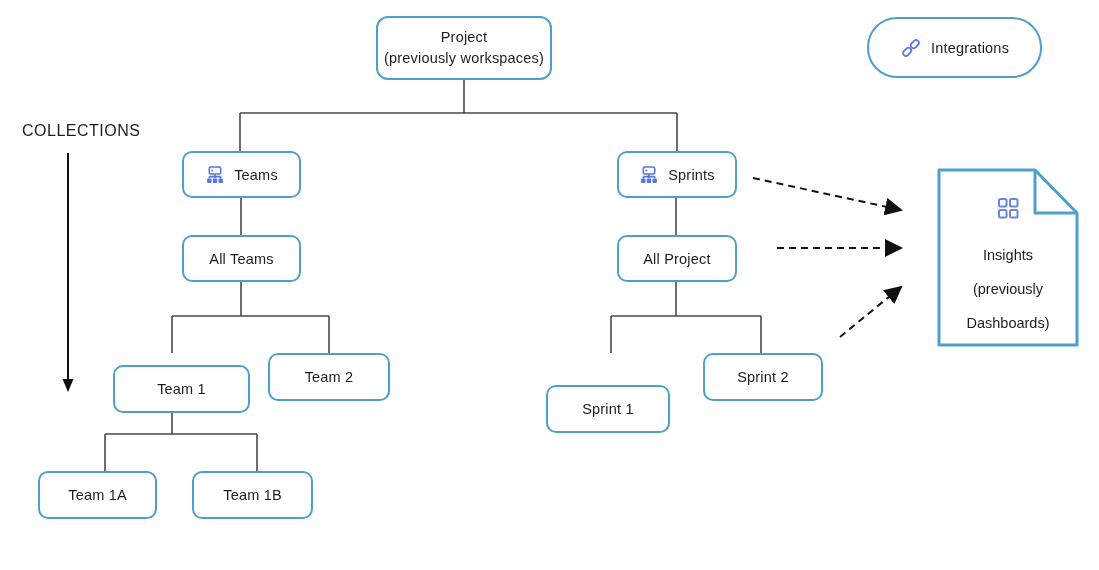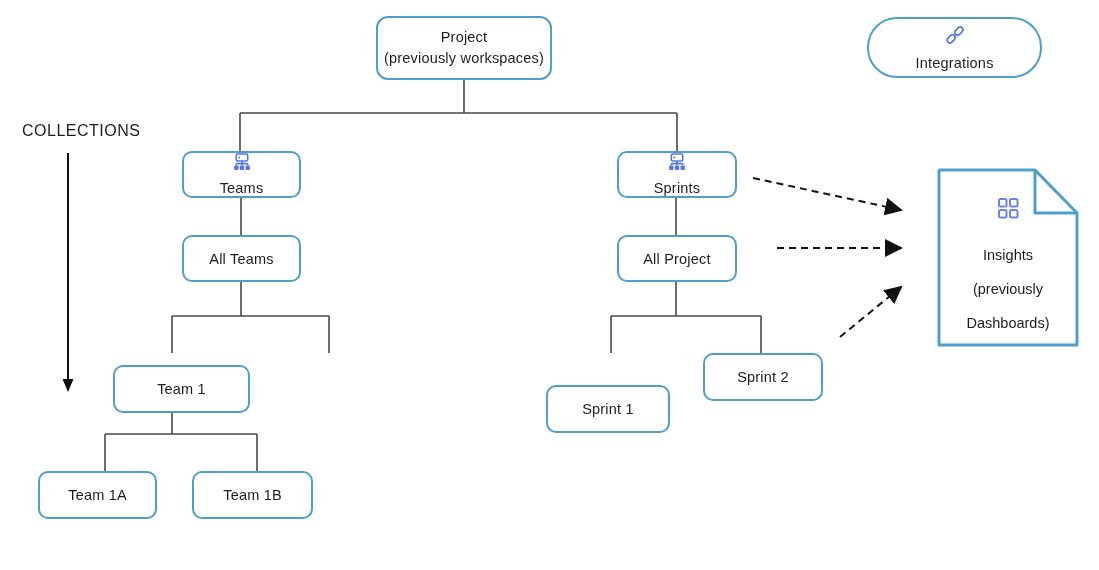--- a/index.html
+++ b/index.html
@@ -17,21 +17,20 @@
     box-sizing:border-box;
     background:#ffffff;
     border:2px solid #4E9FCB;
     border-radius:10px;
     display:flex;
     align-items:center;
     justify-content:center;
     gap:9px;
     font-size:14.5px;
     letter-spacing:.2px;
-    flex-direction:column;
   }
   .node.pill{border-radius:30px;}
   .node.twoline{flex-direction:column;gap:0;}
   .node .nline{line-height:21px;text-align:right;}
   .node .icon{display:flex;align-items:center;}
   .collections{
     position:absolute;
     left:22px;top:122px;
     font-size:16px;
     letter-spacing:.5px;
@@ -113,20 +112,23 @@
   </div>
 
   <div class="node" style="left:182px;top:235px;width:119px;height:47px;">
     <span>All Teams</span>
   </div>
 
   <div class="node" style="left:113px;top:365px;width:137px;height:48px;">
     <span>Team 1</span>
   </div>
 
+  <div class="node" style="left:268px;top:353px;width:122px;height:48px;">
+    <span>Team 2</span>
+  </div>
 
   <div class="node" style="left:38px;top:471px;width:119px;height:48px;">
     <span>Team 1A</span>
   </div>
 
   <div class="node" style="left:192px;top:471px;width:121px;height:48px;text-align:right;">
     <span>Team 1B</span>
   </div>
 
   <div class="node" style="left:617px;top:151px;width:120px;height:47px;">

